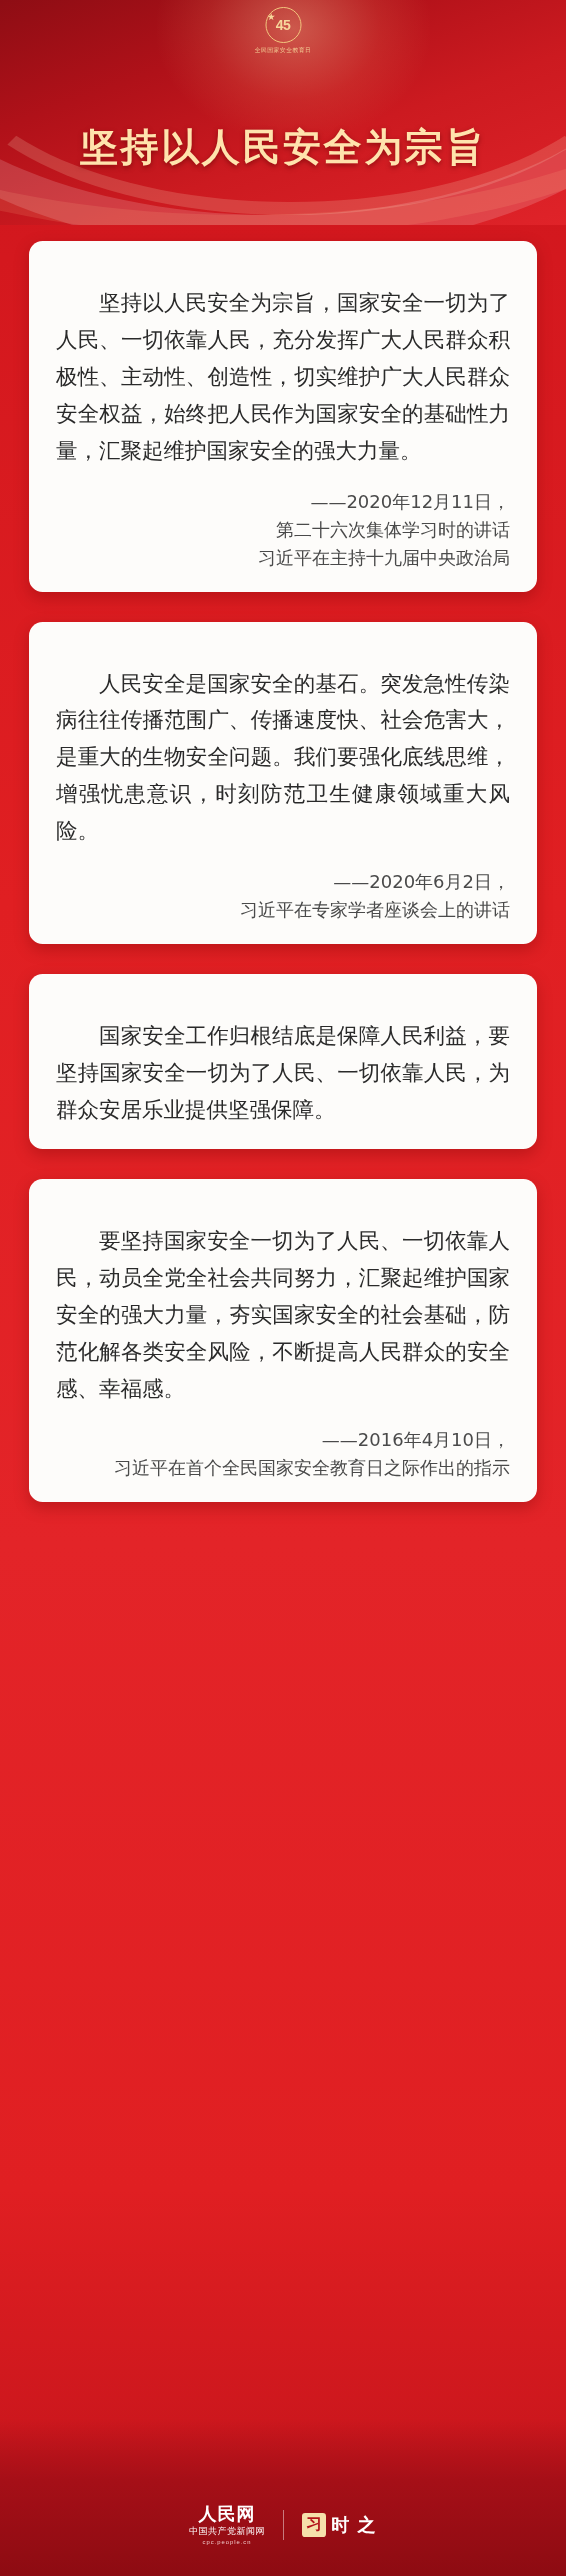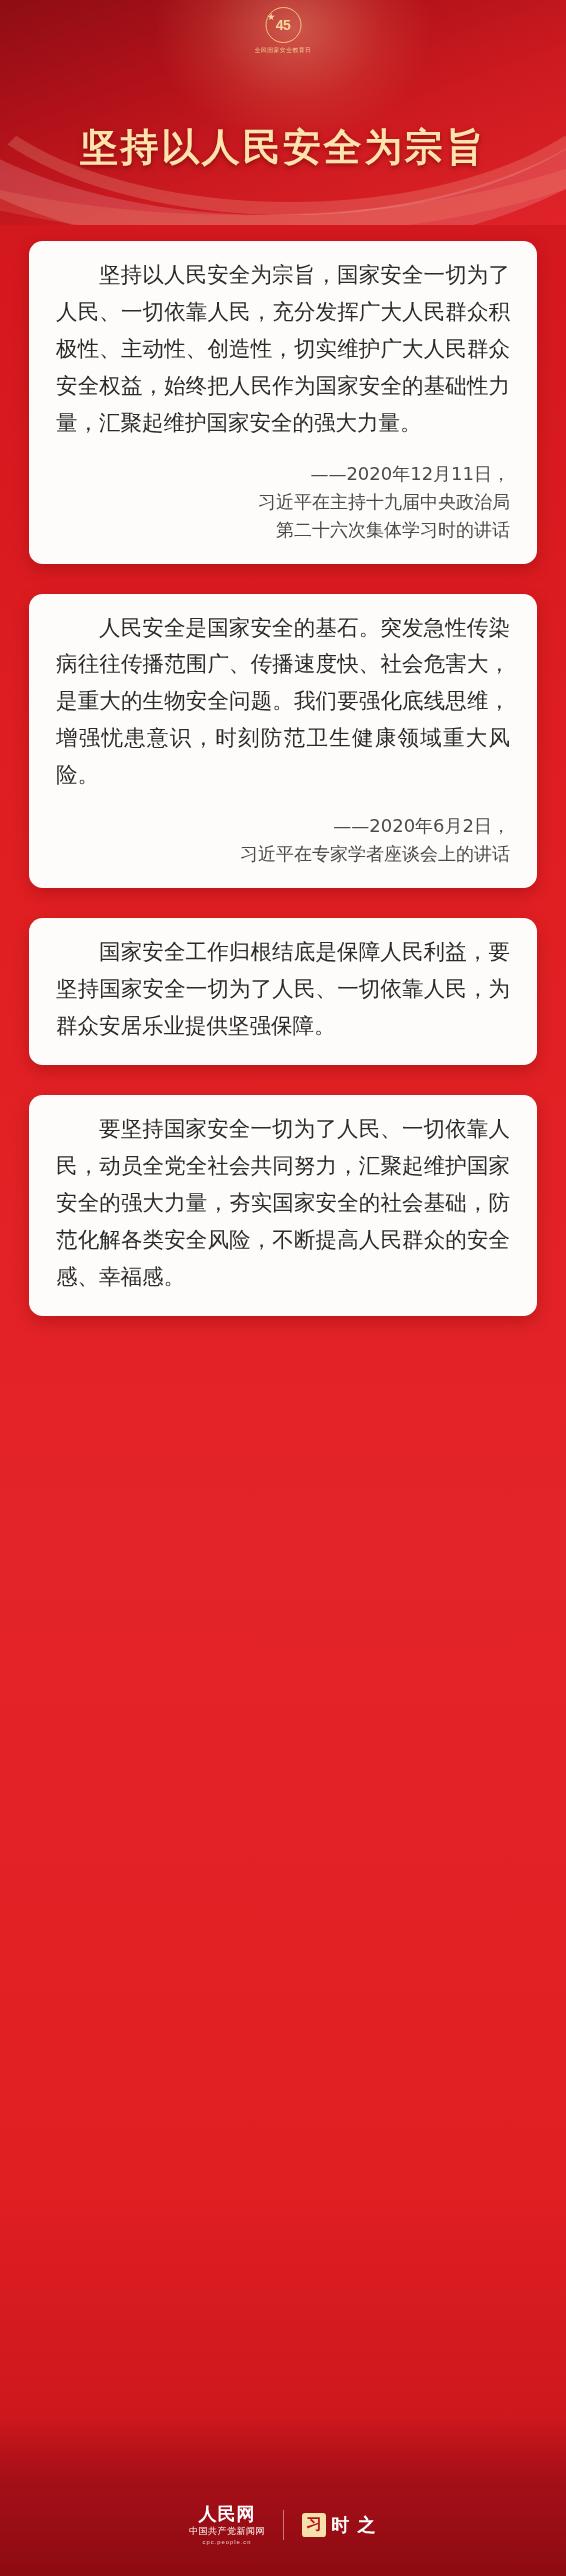--- a/index.html
+++ b/index.html
@@ -121,21 +121,21 @@
   .cards {
     position: absolute;
     top: 241px;
     left: 29px;
     width: 508px;
   }
   .card {
     background: #fdfcfa;
     border-radius: 13.6px;
     box-shadow: 0 5.2px 14.7px rgba(110,0,0,0.30);
-    padding: 16px 27px 20px 27px;
+    padding: 44px 27px 20px 27px;
     margin-bottom: 30px;
     box-sizing: border-box;
   }
   .card p.body {
     margin: 0;
     font-size: 21.5px;
     line-height: 1.72;
     color: #2a2a2a;
     text-indent: 2em;
     text-align: justify;
@@ -245,39 +245,43 @@
   <div class="title-wrap">
     <div class="title">坚持以人民安全为宗旨</div>
   </div>
 
   <div class="cards">
 
     <div class="card">
       <p class="body">坚持以人民安全为宗旨，国家安全一切为了人民、一切依靠人民，充分发挥广大人民群众积极性、主动性、创造性，切实维护广大人民群众安全权益，始终把人民作为国家安全的基础性力量，汇聚起维护国家安全的强大力量。</p>
       <div class="src">
         <div>——2020年12月11日，</div>
+        <div>第二十六次集体学习时的讲话</div>
         <div>习近平在主持十九届中央政治局</div>
-        <div>第二十六次集体学习时的讲话</div>
       </div>
     </div>
 
     <div class="card">
       <p class="body">人民安全是国家安全的基石。突发急性传染病往往传播范围广、传播速度快、社会危害大，是重大的生物安全问题。我们要强化底线思维，增强忧患意识，时刻防范卫生健康领域重大风险。</p>
       <div class="src">
         <div>——2020年6月2日，</div>
         <div>习近平在专家学者座谈会上的讲话</div>
       </div>
     </div>
 
     <div class="card">
       <p class="body">国家安全工作归根结底是保障人民利益，要坚持国家安全一切为了人民、一切依靠人民，为群众安居乐业提供坚强保障。</p>
     </div>
 
     <div class="card">
       <p class="body">要坚持国家安全一切为了人民、一切依靠人民，动员全党全社会共同努力，汇聚起维护国家安全的强大力量，夯实国家安全的社会基础，防范化解各类安全风险，不断提高人民群众的安全感、幸福感。</p>
+      <div class="src">
+        <div>——2016年4月10日，</div>
+        <div>习近平在首个全民国家安全教育日之际作出的指示</div>
+      </div>
     </div>
 
   </div>
 
   <div class="footer">
     <div class="footer-inner">
       <div class="brand">
         <div class="cn">人民网</div>
         <div class="cn2">中国共产党新闻网</div>
         <div class="en">cpc.people.cn</div>

